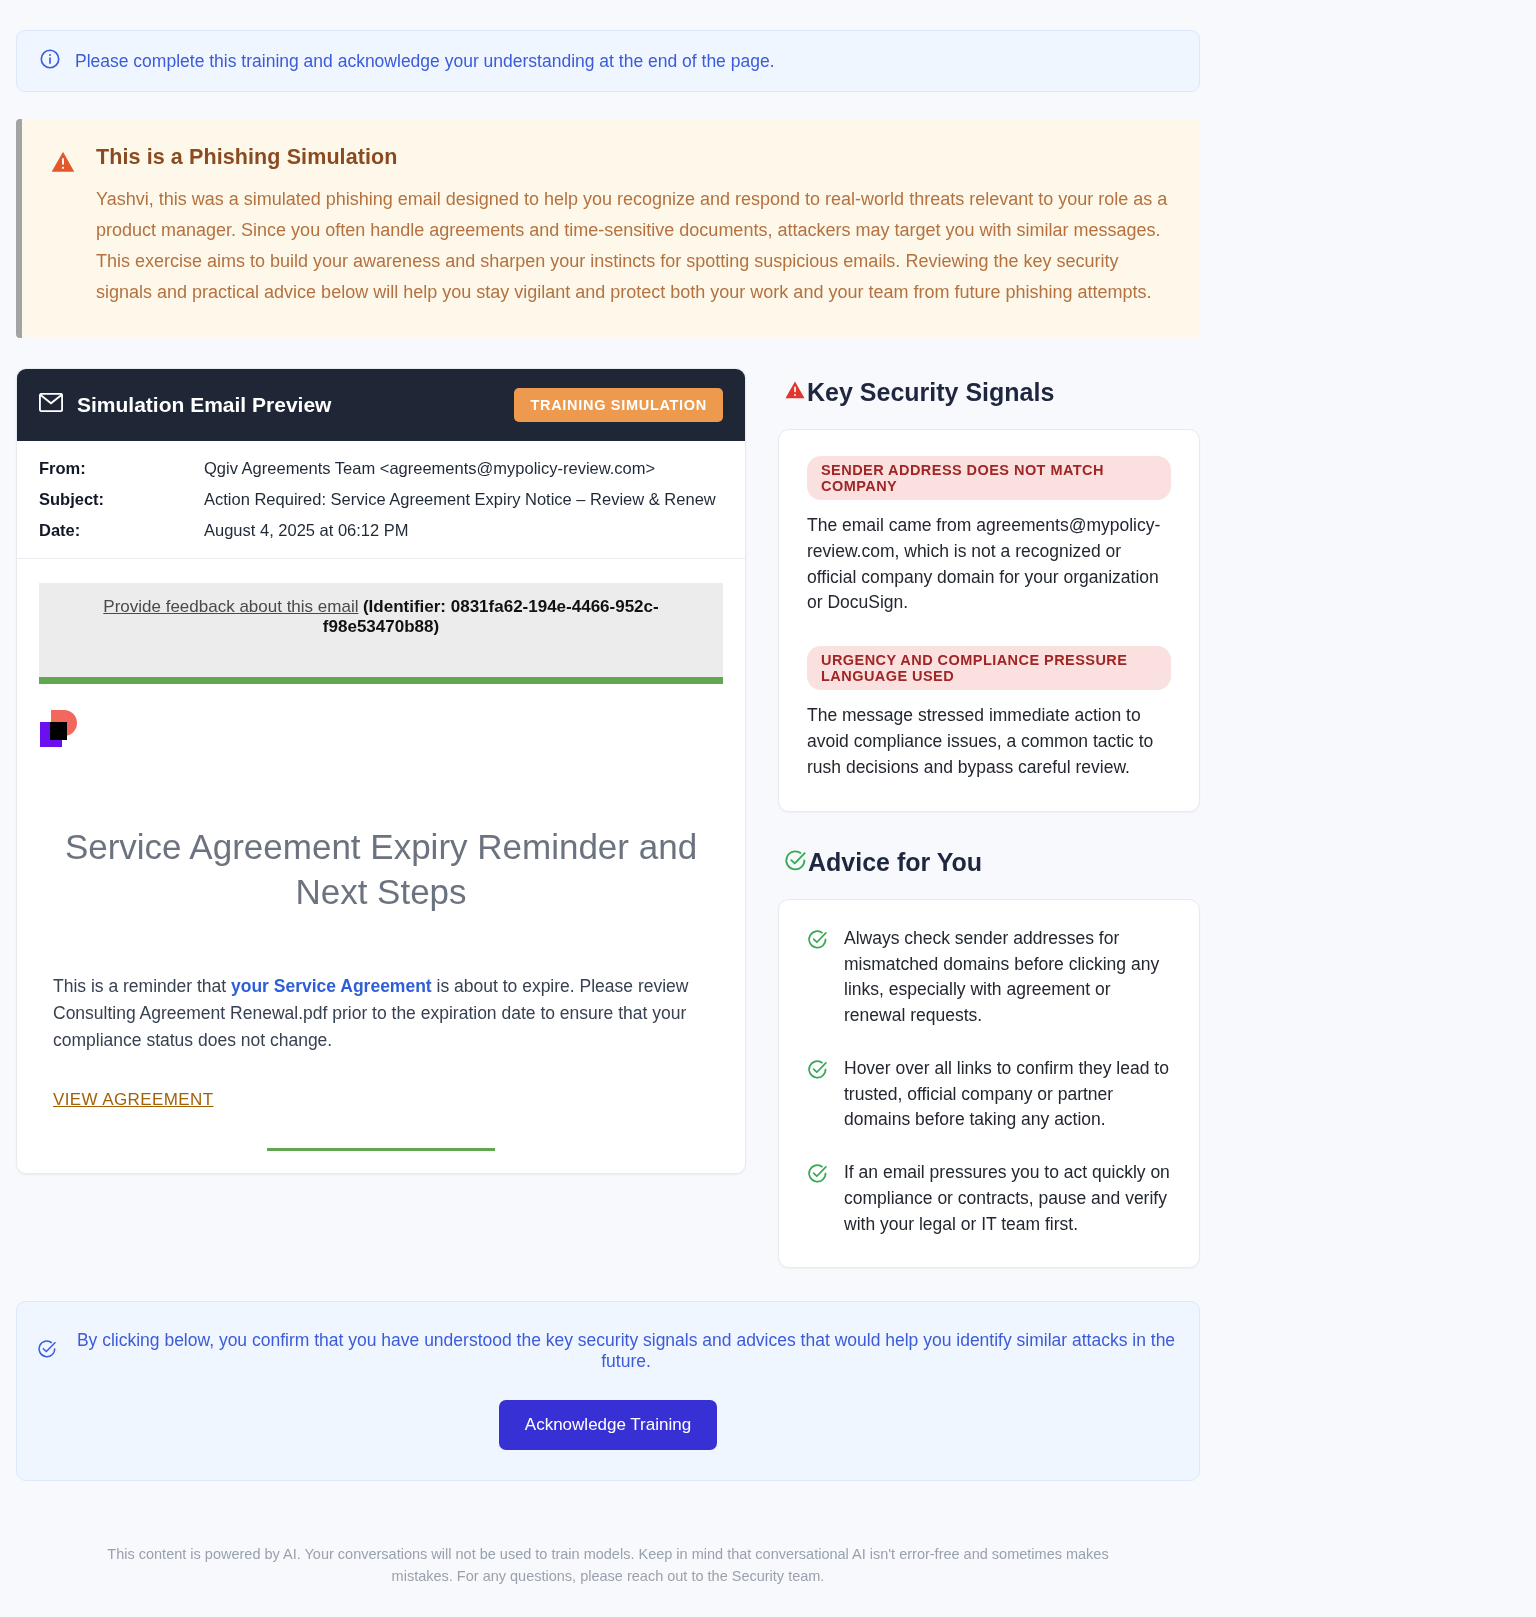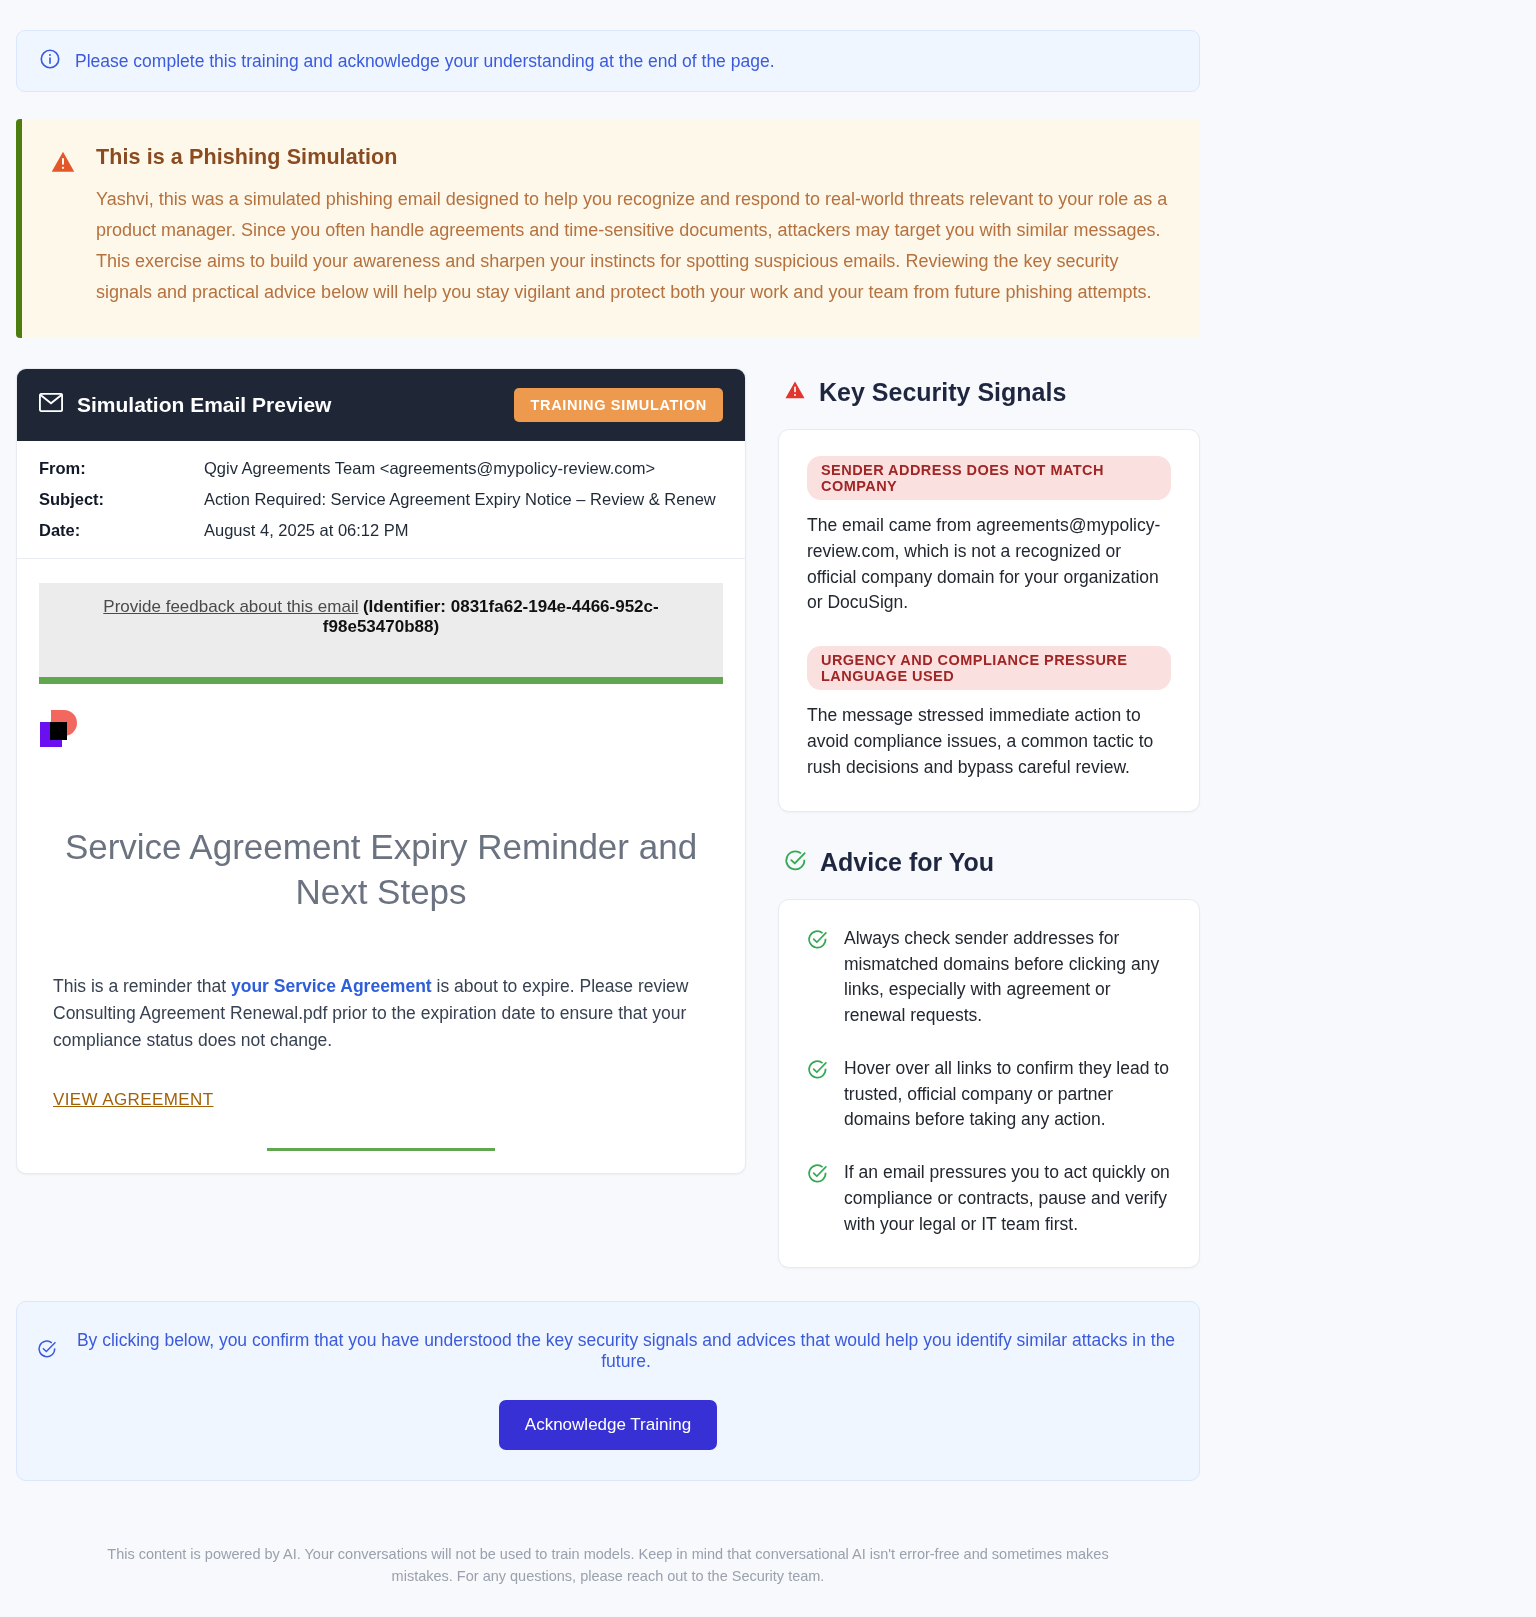--- a/index.html
+++ b/index.html
@@ -31,21 +31,21 @@
   .info-banner .txt {
     color: #3b5bdb;
     font-size: 17.5px;
     line-height: 1.3;
   }
   .icon-info { flex: 0 0 auto; display:block; }
 
   
   .phish-alert {
     background: #fdf8e9;
-    border-left: 6px solid #4d7c0f;
+    border-left: 6px solid #a3a3a3;
     border-radius: 4px;
     padding: 26px 30px 30px 28px;
     margin-bottom: 30px;
     display: flex;
     gap: 20px;
   }
   .phish-alert .tri { flex: 0 0 auto; margin-top: 4px; }
   .phish-title {
     color: #8a4b21;
     font-size: 21.5px;
@@ -193,21 +193,21 @@
     height: 3px;
     background: #61a750;
     width: 228px;
     margin: 0 auto 22px auto;
   }
 
   
   .sec-head {
     display: flex;
     align-items: center;
-    gap: 13px;
+    gap: 1px;
     margin: 10px 0 22px 6px;
   }
   .sec-head h2 {
     font-size: 25px;
     color: #1f2740;
     margin: 0;
     font-weight: bold;
   }
   .panel {
     background: #ffffff;

